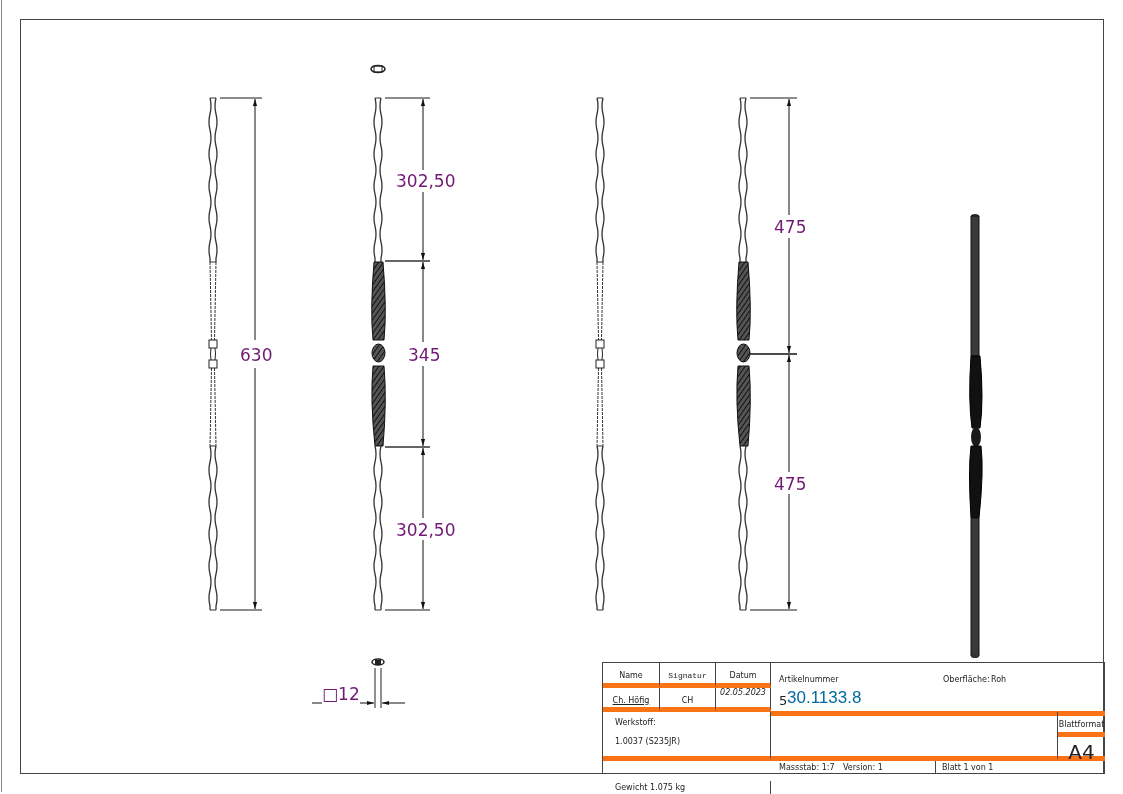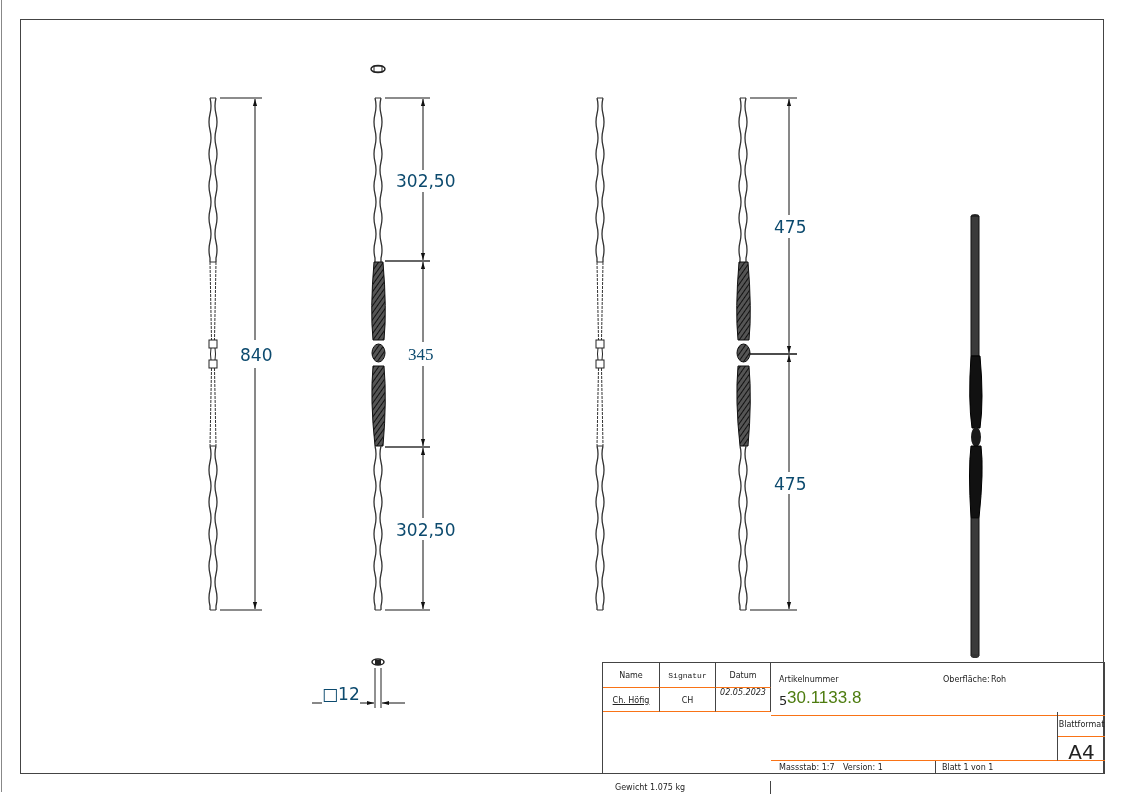--- a/index.html
+++ b/index.html
@@ -1,25 +1,25 @@
 <!DOCTYPE html>
 <html><head>
 <meta charset="utf-8">
 <style>
   html,body{margin:0;padding:0;background:#fff;}
   body{width:1123px;height:794px;position:relative;overflow:hidden;font-family:"DejaVu Sans","Liberation Sans",sans-serif;color:#222;}
   .sheet-edge{position:absolute;left:1px;top:0;width:1120px;height:792px;border-left:1px solid #888;}
   .frame{position:absolute;left:20px;top:19px;width:1084px;height:755px;border:1px solid #444;box-sizing:border-box;}
   svg.drawing{position:absolute;left:0;top:0;}
-  .dim{position:absolute;font-size:17px;color:#0c4a6e;background:#fff;padding:1px 0;line-height:18px;}
+  .dim{position:absolute;font-size:17px;color:#701a75;background:#fff;padding:1px 0;line-height:18px;}
   .tb{position:absolute;left:602px;top:662px;width:503px;height:112px;border:1px solid #444;box-sizing:border-box;font-size:8px;}
-  .cell{position:absolute;box-sizing:border-box;border-right:1px solid #444;border-bottom:1px solid #f97316;}
+  .cell{position:absolute;box-sizing:border-box;border-right:1px solid #444;border-bottom:5px solid #f97316;}
   .cell span{position:absolute;white-space:nowrap;}
   .center span{left:0;right:0;text-align:center;}
-  .big{font-size:17px;color:#4d7c0f;}
+  .big{font-size:17px;color:#0369a1;}
   .fmt{font-size:20px;}
 </style>
 </head>
 <body>
 
 <div class="sheet-edge"></div>
 <div class="frame"></div>
 
 <svg class="drawing" width="1123" height="794" xmlns="http://www.w3.org/2000/svg">
   <defs>
@@ -124,23 +124,23 @@
   <g>
     <ellipse cx="378" cy="662" rx="6" ry="3" fill="#fff" stroke="#222" stroke-width="1.5"></ellipse>
     <rect x="375" y="660" width="6" height="5" fill="#222"></rect>
     <line x1="375" y1="668" x2="375" y2="708" stroke="#222"></line>
     <line x1="381" y1="668" x2="381" y2="708" stroke="#222"></line>
     <line x1="312" y1="703" x2="374" y2="703" stroke="#111" marker-end="url(#arr)"></line>
     <line x1="405" y1="703" x2="382" y2="703" stroke="#111" marker-end="url(#arr)"></line>
   </g>
 </svg>
 
-<div class="dim" style="left:240px;top:345px;">840</div>
+<div class="dim" style="left:240px;top:345px;">630</div>
 <div class="dim" style="left:396px;top:171px;">302,50</div>
-<div class="dim" style="left:408px;top:345px;font-family:Liberation Serif, serif;">345</div>
+<div class="dim" style="left:408px;top:345px;">345</div>
 <div class="dim" style="left:396px;top:520px;">302,50</div>
 <div class="dim" style="left:774px;top:217px;">475</div>
 <div class="dim" style="left:774px;top:474px;">475</div>
 <div class="dim" style="left:322px;top:684px;">□12</div>
 
 <div class="tb">
   <div class="cell center" style="left:0;top:0;width:57px;height:25px;">
       <span style="top:8px;">Name</span>
     </div>
   <div class="cell center" style="left:57px;top:0;width:56px;height:25px;font-family:Liberation Mono, monospace;">
@@ -161,20 +161,24 @@
     </div>
 
   <div class="cell" style="left:168px;top:4px;width:334px;height:49px;border-right:none;">
     <span style="left:8px;top:8px;">Artikelnummer</span>
     <span style="left:8px;top:26px;font-size:13px;">5</span>
     <span class="big" style="left:16px;top:21px;font-family:'Liberation Sans',sans-serif;">30.1133.8</span>
     <span style="left:172px;top:8px;">Oberfläche:</span>
     <span style="left:220px;top:8px;">Roh</span>
   </div>
 
+  <div class="cell" style="left:0;top:49px;width:168px;height:49px;">
+    <span style="left:12px;top:6px;">Werkstoff:</span>
+    <span style="left:12px;top:25px;">1.0037 (S235JR)</span>
+  </div>
   <div class="cell" style="left:168px;top:49px;width:287px;height:49px;"></div>
   <div class="cell center" style="left:455px;top:49px;width:47px;height:25px;border-right:none;">
       <span style="top:8px;">Blattformat</span>
     </div>
   <div class="cell center fmt" style="left:455px;top:74px;width:47px;height:24px;border-right:none;">
       <span style="top:3px;">A4</span>
     </div>
 
   <div class="cell" style="left:0;top:98px;width:168px;height:13px;border-bottom:none;margin-top:20px;">
       <span style="left:12px;top:2px;">Gewicht 1.075 kg</span>

